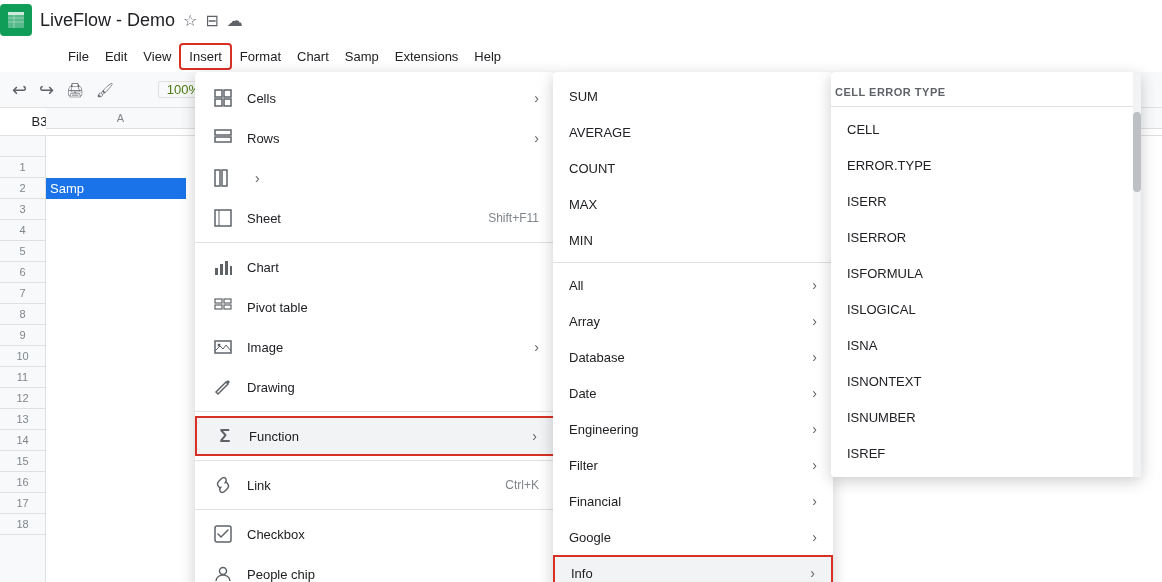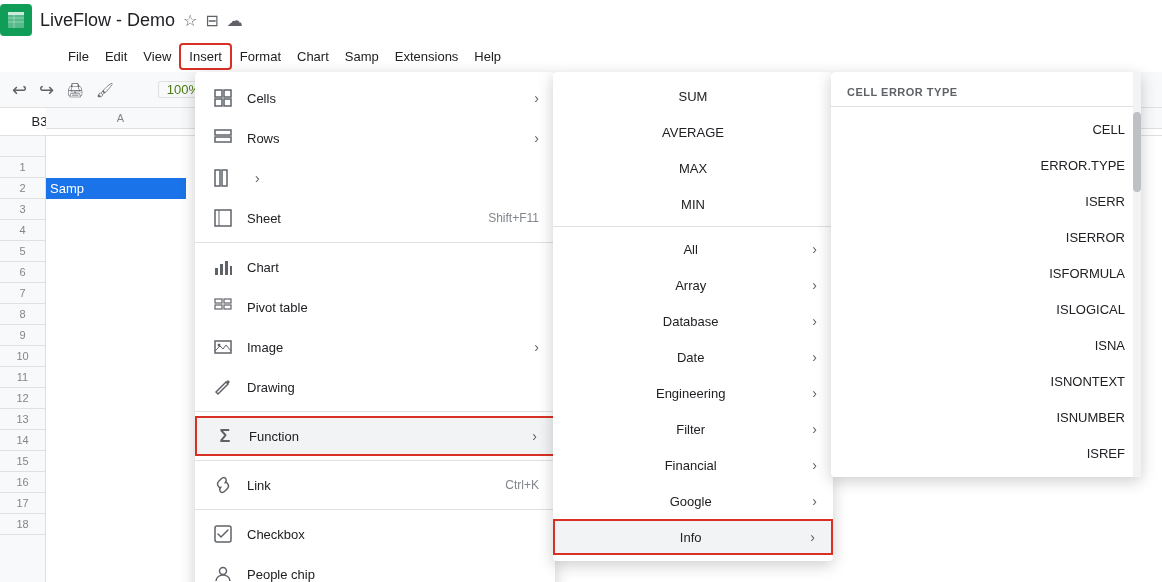--- a/index.html
+++ b/index.html
@@ -212,21 +212,20 @@
       position: relative;
     }
     .func-item.active-func {
       background: #f1f3f4;
       border: 2px solid #d93025;
     }
     .func-label {
       flex: 1;
       font-size: 13px;
       color: #202124;
-      text-align: center;
     }
     .func-arrow {
       font-size: 14px;
       color: #5f6368;
     }
     .func-divider {
       height: 1px;
       background: #e0e0e0;
       margin: 4px 0;
     }
@@ -242,21 +241,20 @@
       box-shadow: 0 4px 16px rgba(0,0,0,0.2);
       z-index: 102;
       padding: 6px 0;
     }
     .cell-error-item {
       display: flex;
       align-items: center;
       padding: 0 16px;
       height: 36px;
       cursor: pointer;
-      justify-content: flex-end;
     }
     .cell-error-label {
       font-size: 13px;
       color: #202124;
     }
   </style>
 </head>
 <body>
 
 <div class="spreadsheet-bg"></div>
@@ -477,20 +475,23 @@
 
 <div class="function-dropdown">
 
   <div class="func-item">
     <span class="func-label">SUM</span>
   </div>
   <div class="func-item">
     <span class="func-label">AVERAGE</span>
   </div>
   <div class="func-item">
+    <span class="func-label">COUNT</span>
+  </div>
+  <div class="func-item">
     <span class="func-label">MAX</span>
   </div>
   <div class="func-item">
     <span class="func-label">MIN</span>
   </div>
   <div class="func-divider"></div>
 
   <div class="func-item">
     <span class="func-label">All</span>
     <span class="func-arrow">›</span>
@@ -526,21 +527,21 @@
 
   <div class="func-item active-func" style="background:#f1f3f4; border:2px solid #d93025;">
     <span class="func-label">Info</span>
     <span class="func-arrow">›</span>
   </div>
 
 </div>
 
 <div class="cell-error-dropdown">
 
-  <div style="padding: 8px 16px 4px; font-size:11px; font-weight:600; color:#5f6368; letter-spacing:0.5px;">CELL ERROR TYPE</div>
+  <div style="padding: 8px 4px 4px; font-size:11px; font-weight:600; color:#5f6368; letter-spacing:0.5px;">CELL ERROR TYPE</div>
   <div class="dropdown-divider"></div>
 
   <div class="cell-error-item">
     <span class="cell-error-label">CELL</span>
   </div>
   <div class="cell-error-item">
     <span class="cell-error-label">ERROR.TYPE</span>
   </div>
 
   <div class="cell-error-item">

